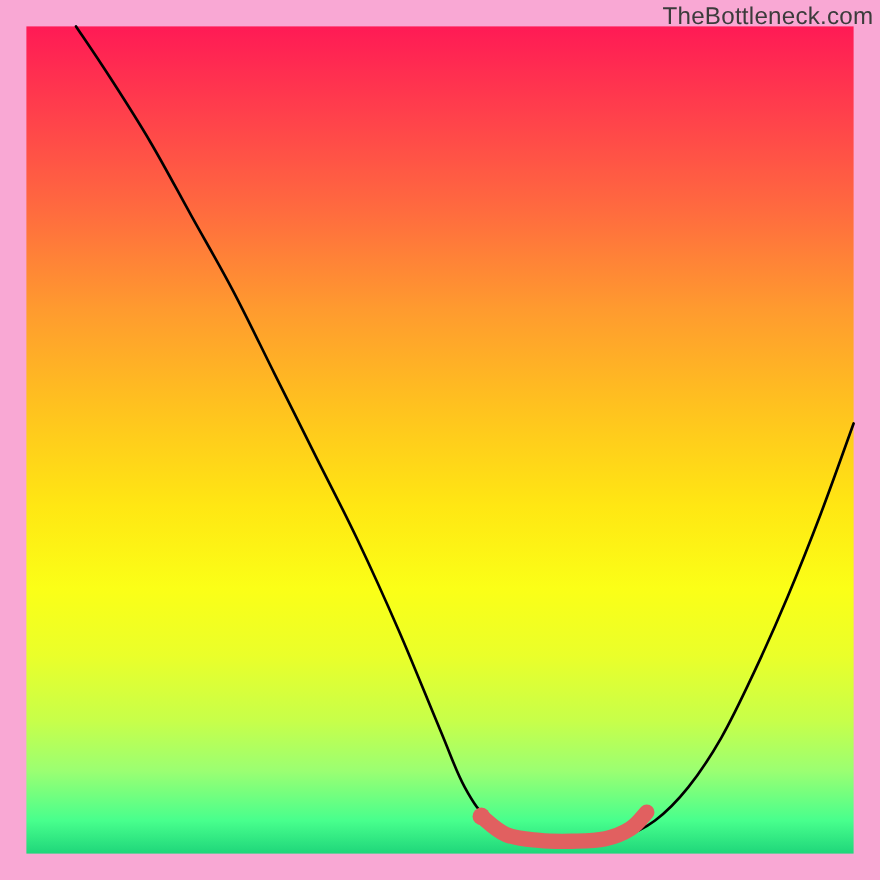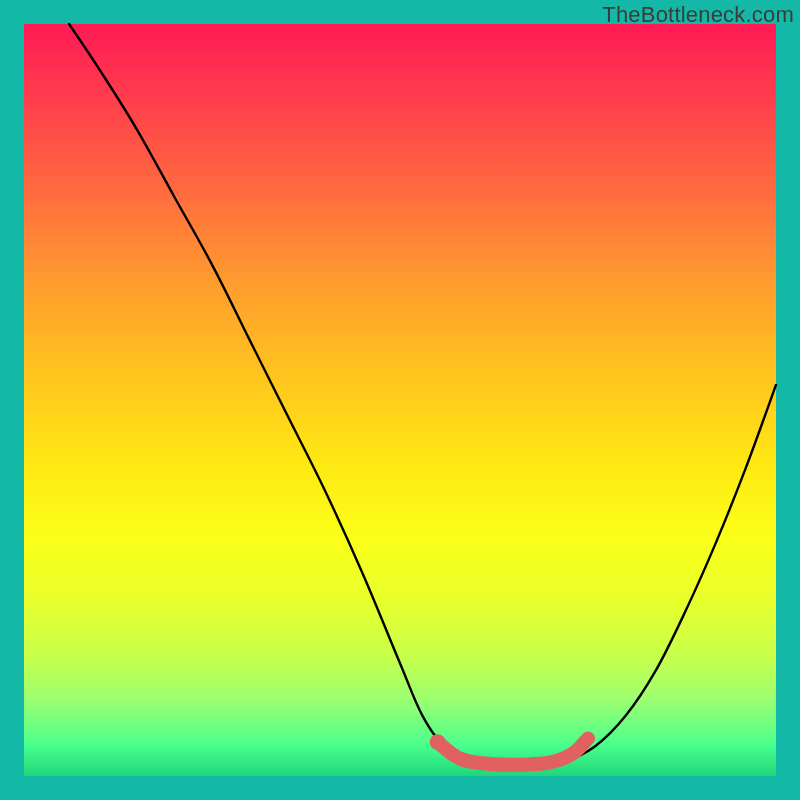--- a/index.html
+++ b/index.html
@@ -10,21 +10,21 @@
     background: #000;
     overflow: hidden;
     font-family: Arial, Helvetica, sans-serif;
   }
   .frame {
     position: absolute;
     left: 0;
     top: 0;
     width: 800px;
     height: 800px;
-    background: #14b8a6;
+    background: #f9a8d4;
   }
   .plot {
     position: absolute;
     left: 24px;
     top: 24px;
     width: 752px;
     height: 752px;
     background: linear-gradient(to bottom,
       #ff1a55 0%,
       #ff3e4c 10%,

